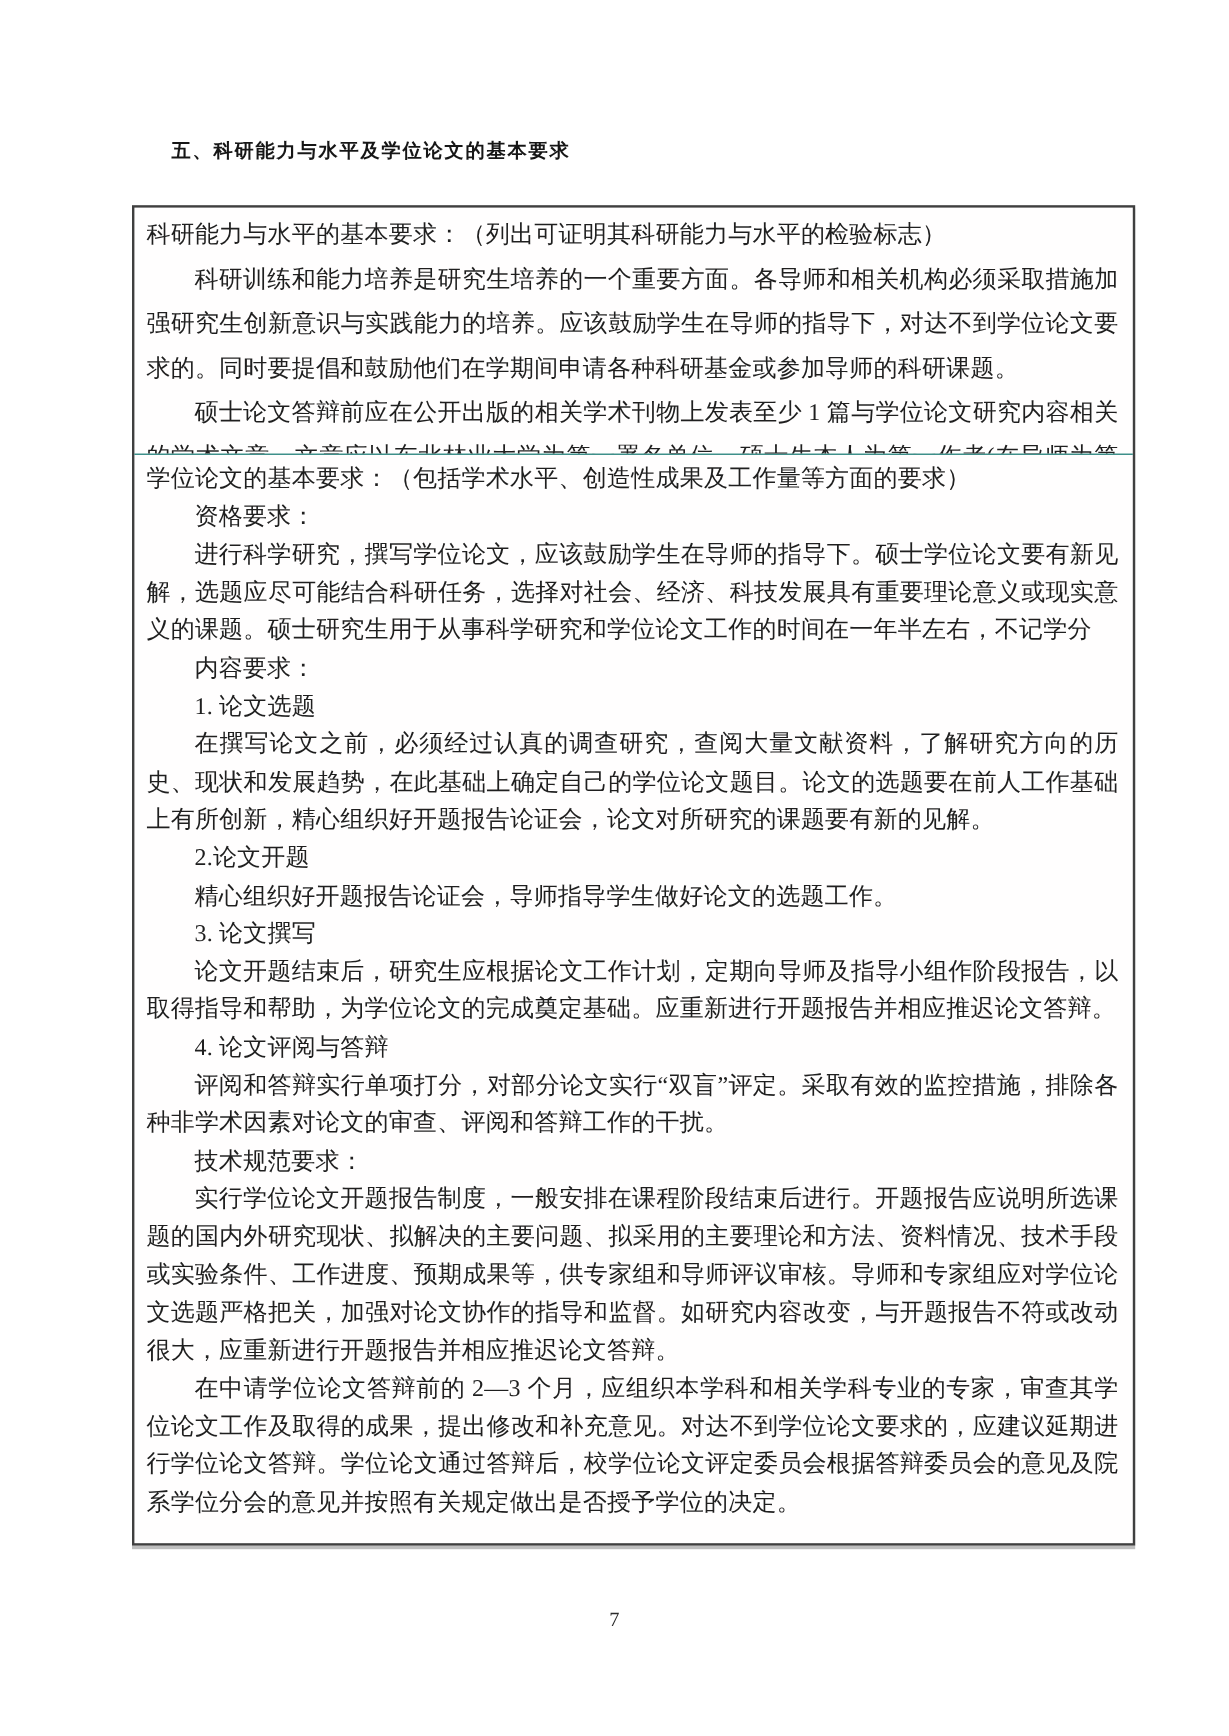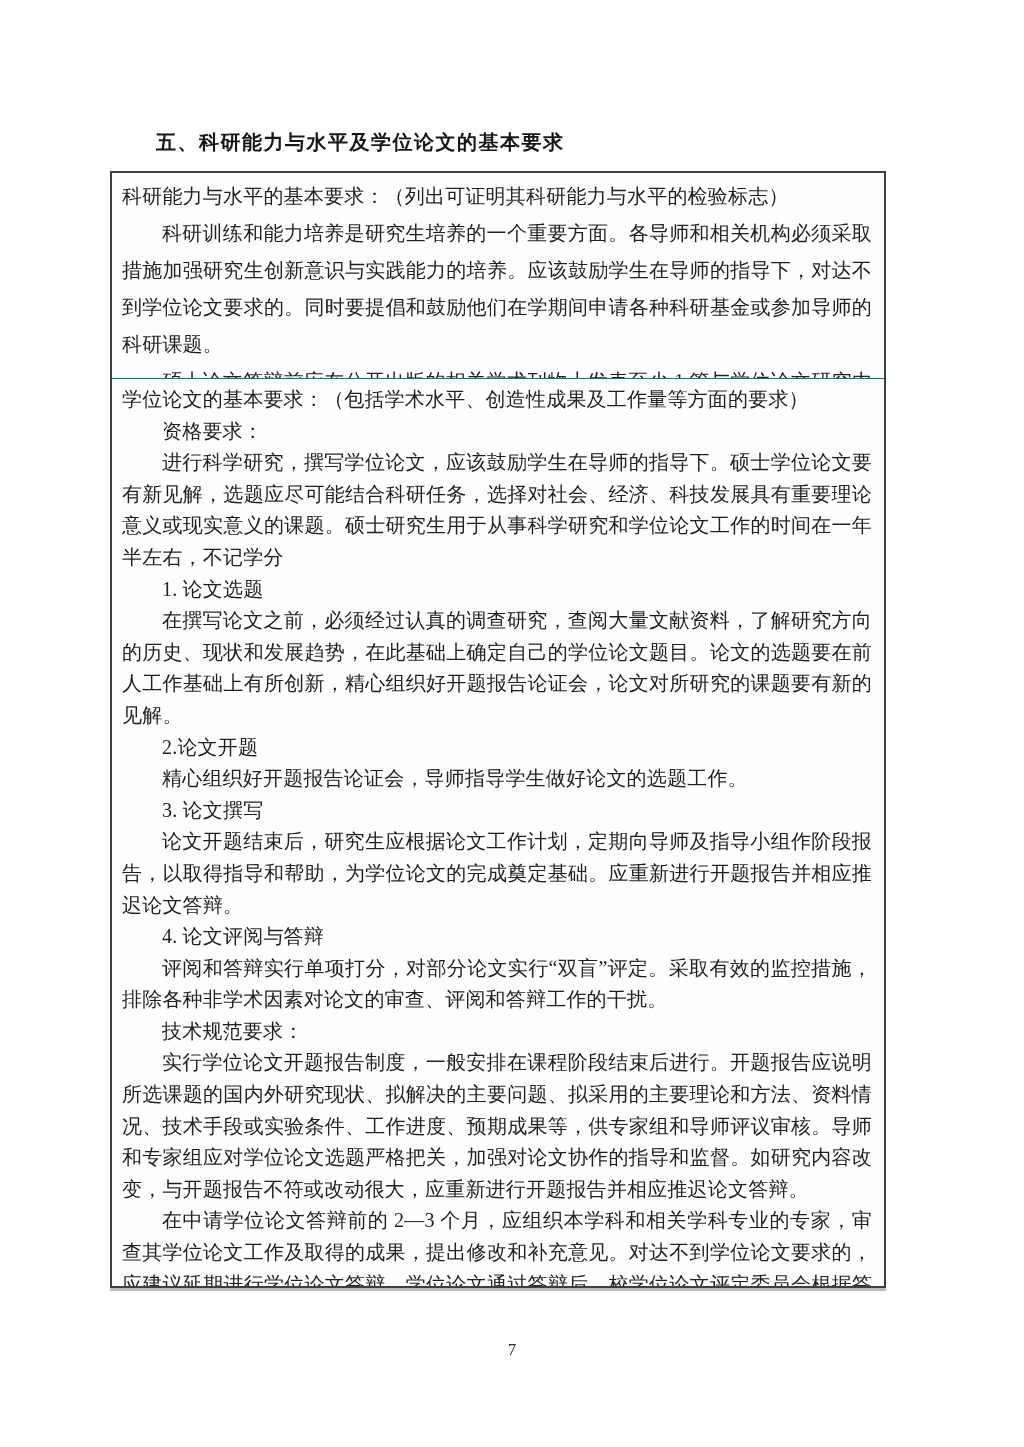--- a/index.html
+++ b/index.html
@@ -11,33 +11,33 @@
     width: 1024px;
     height: 1447px;
     position: relative;
     font-family: "Liberation Serif", serif;
     color: #1f1f1f;
   }
   .section-heading {
     position: absolute;
     left: 143px;
     top: 116px;
-    margin: 13px;
+    margin: 0;
     font-family: "Liberation Sans", sans-serif;
     font-weight: 700;
-    font-size: 20px;
+    font-size: 16px;
     letter-spacing: 1.5px;
     color: #161616;
     white-space: nowrap;
   }
   .doc-table {
     position: absolute;
     left: 110px;
     top: 171px;
-    width: 776px;
+    width: 836px;
     box-sizing: border-box;
     border: 2px solid #3f3f3f;
     background: #fffefe;
     box-shadow: 0 3px 0 rgba(110,110,110,0.45);
   }
   .box {
     box-sizing: border-box;
     padding: 5px 12px 6px 10px;
     overflow: hidden;
   }
@@ -91,20 +91,21 @@
           <p class="para">科研训练和能力培养是研究生培养的一个重要方面。各导师和相关机构必须采取措施加强研究生创新意识与实践能力的培养。应该鼓励学生在导师的指导下，对达不到学位论文要求的。同时要提倡和鼓励他们在学期间申请各种科研基金或参加导师的科研课题。</p>
           <p class="para">硕士论文答辩前应在公开出版的相关学术刊物上发表至少 1 篇与学位论文研究内容相关的学术文章。文章应以东北林业大学为第一署名单位，硕士生本人为第一作者(在导师为第一作者时，该硕士生可以为第二作者)。</p>
         </div>
     </div>
 
     <div class="box box2">
       <p class="box-title">学位论文的基本要求：（包括学术水平、创造性成果及工作量等方面的要求）</p>
       <div>
           <p class="para">资格要求：</p>
           <p class="para">进行科学研究，撰写学位论文，应该鼓励学生在导师的指导下。硕士学位论文要有新见解，选题应尽可能结合科研任务，选择对社会、经济、科技发展具有重要理论意义或现实意义的课题。硕士研究生用于从事科学研究和学位论文工作的时间在一年半左右，不记学分</p>
+          <p class="para">内容要求：</p>
           <p class="para">1. 论文选题</p>
           <p class="para">在撰写论文之前，必须经过认真的调查研究，查阅大量文献资料，了解研究方向的历史、现状和发展趋势，在此基础上确定自己的学位论文题目。论文的选题要在前人工作基础上有所创新，精心组织好开题报告论证会，论文对所研究的课题要有新的见解。</p>
           <p class="para">2.论文开题</p>
           <p class="para">精心组织好开题报告论证会，导师指导学生做好论文的选题工作。</p>
           <p class="para">3. 论文撰写</p>
           <p class="para">论文开题结束后，研究生应根据论文工作计划，定期向导师及指导小组作阶段报告，以取得指导和帮助，为学位论文的完成奠定基础。应重新进行开题报告并相应推迟论文答辩。</p>
           <p class="para">4. 论文评阅与答辩</p>
           <p class="para">评阅和答辩实行单项打分，对部分论文实行“双盲”评定。采取有效的监控措施，排除各种非学术因素对论文的审查、评阅和答辩工作的干扰。</p>
           <p class="para">技术规范要求：</p>
           <p class="para">实行学位论文开题报告制度，一般安排在课程阶段结束后进行。开题报告应说明所选课题的国内外研究现状、拟解决的主要问题、拟采用的主要理论和方法、资料情况、技术手段或实验条件、工作进度、预期成果等，供专家组和导师评议审核。导师和专家组应对学位论文选题严格把关，加强对论文协作的指导和监督。如研究内容改变，与开题报告不符或改动很大，应重新进行开题报告并相应推迟论文答辩。</p>

